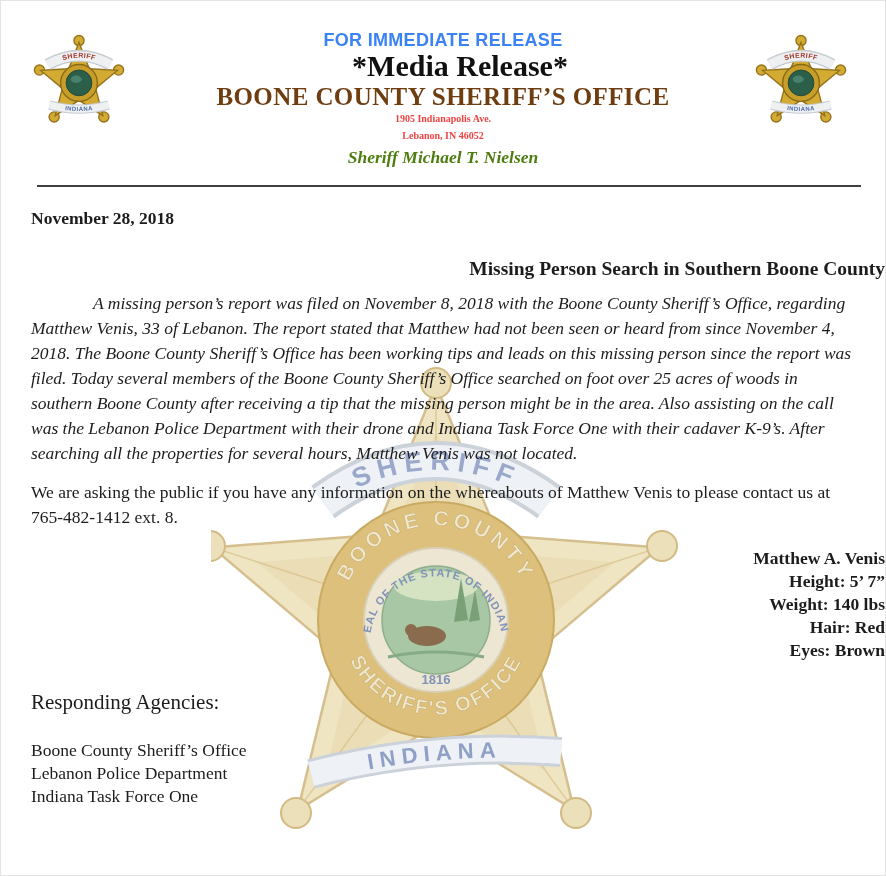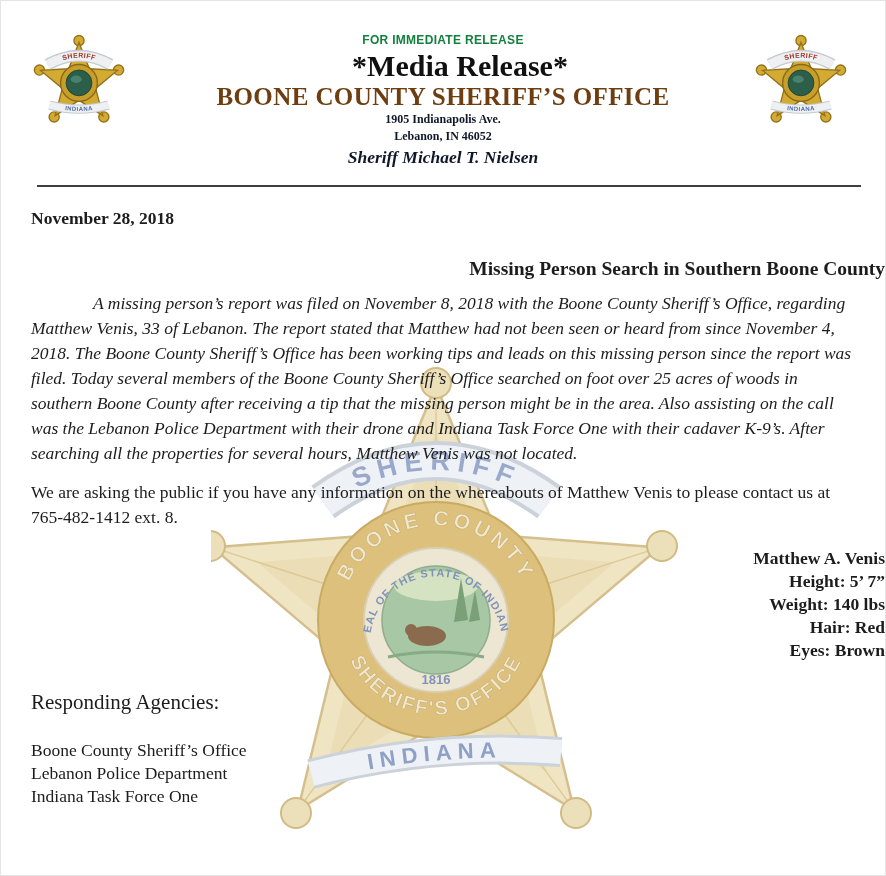--- a/index.html
+++ b/index.html
@@ -27,27 +27,27 @@
   
   .content { position: relative; z-index: 1; }
 
   
   .header { position: relative; padding-top: 30px; text-align: center; }
   .badge-small { position: absolute; top: 26px; width: 92px; height: 110px; }
   .badge-left  { left: 32px; }
   .badge-right { left: 754px; }
   .release-line {
     font-family: "Liberation Sans", "DejaVu Sans", sans-serif;
-    font-weight: bold; font-size: 12px; line-height: 18px;
-    color: #15803d; letter-spacing: 0.3px;
+    font-weight: bold; font-size: 18px; line-height: 18px;
+    color: #3b82f6; letter-spacing: 0.3px;
   }
   .media-release { font-weight: bold; font-size: 30px; line-height: 34px; color: #101010; margin-left: 34px; }
   .office-name   { font-weight: bold; font-size: 25px; line-height: 28px; color: #6e3d10; letter-spacing: 0.4px; }
-  .addr          { font-weight: bold; font-size: 12px; line-height: 16.5px; color: #0f172a; }
-  .sheriff-name  { font-weight: bold; font-style: italic; font-size: 17.5px; line-height: 21px; color: #0f172a; margin-top: 3px; }
+  .addr          { font-weight: bold; font-size: 10px; line-height: 16.5px; color: #ef4444; }
+  .sheriff-name  { font-weight: bold; font-style: italic; font-size: 17.5px; line-height: 21px; color: #4d7c0f; margin-top: 3px; }
   .rule { border: 0; border-top: 2px solid #3f3f3f; margin: 17px 24px 0 36px; }
 
   
   .date-line { margin: 20px 0 0 30px; font-weight: bold; font-size: 17.5px; line-height: 22px; }
   .doc-title { margin-top: 28px; text-align: right; font-weight: bold; font-size: 19.5px; line-height: 24px; }
   .para { margin: 0 26px 0 30px; font-size: 17.5px; line-height: 25px; }
   .para1 { margin-top: 10px; text-indent: 62px; font-style: italic; }
   .para2 { margin-top: 14px; }
   .person-details { margin: 17px 0 0 30px; font-weight: bold; font-size: 17.5px; line-height: 23px; text-align: right; }
   .responding-label { margin: 29px 0 0 30px; font-size: 21px; line-height: 22px; }

